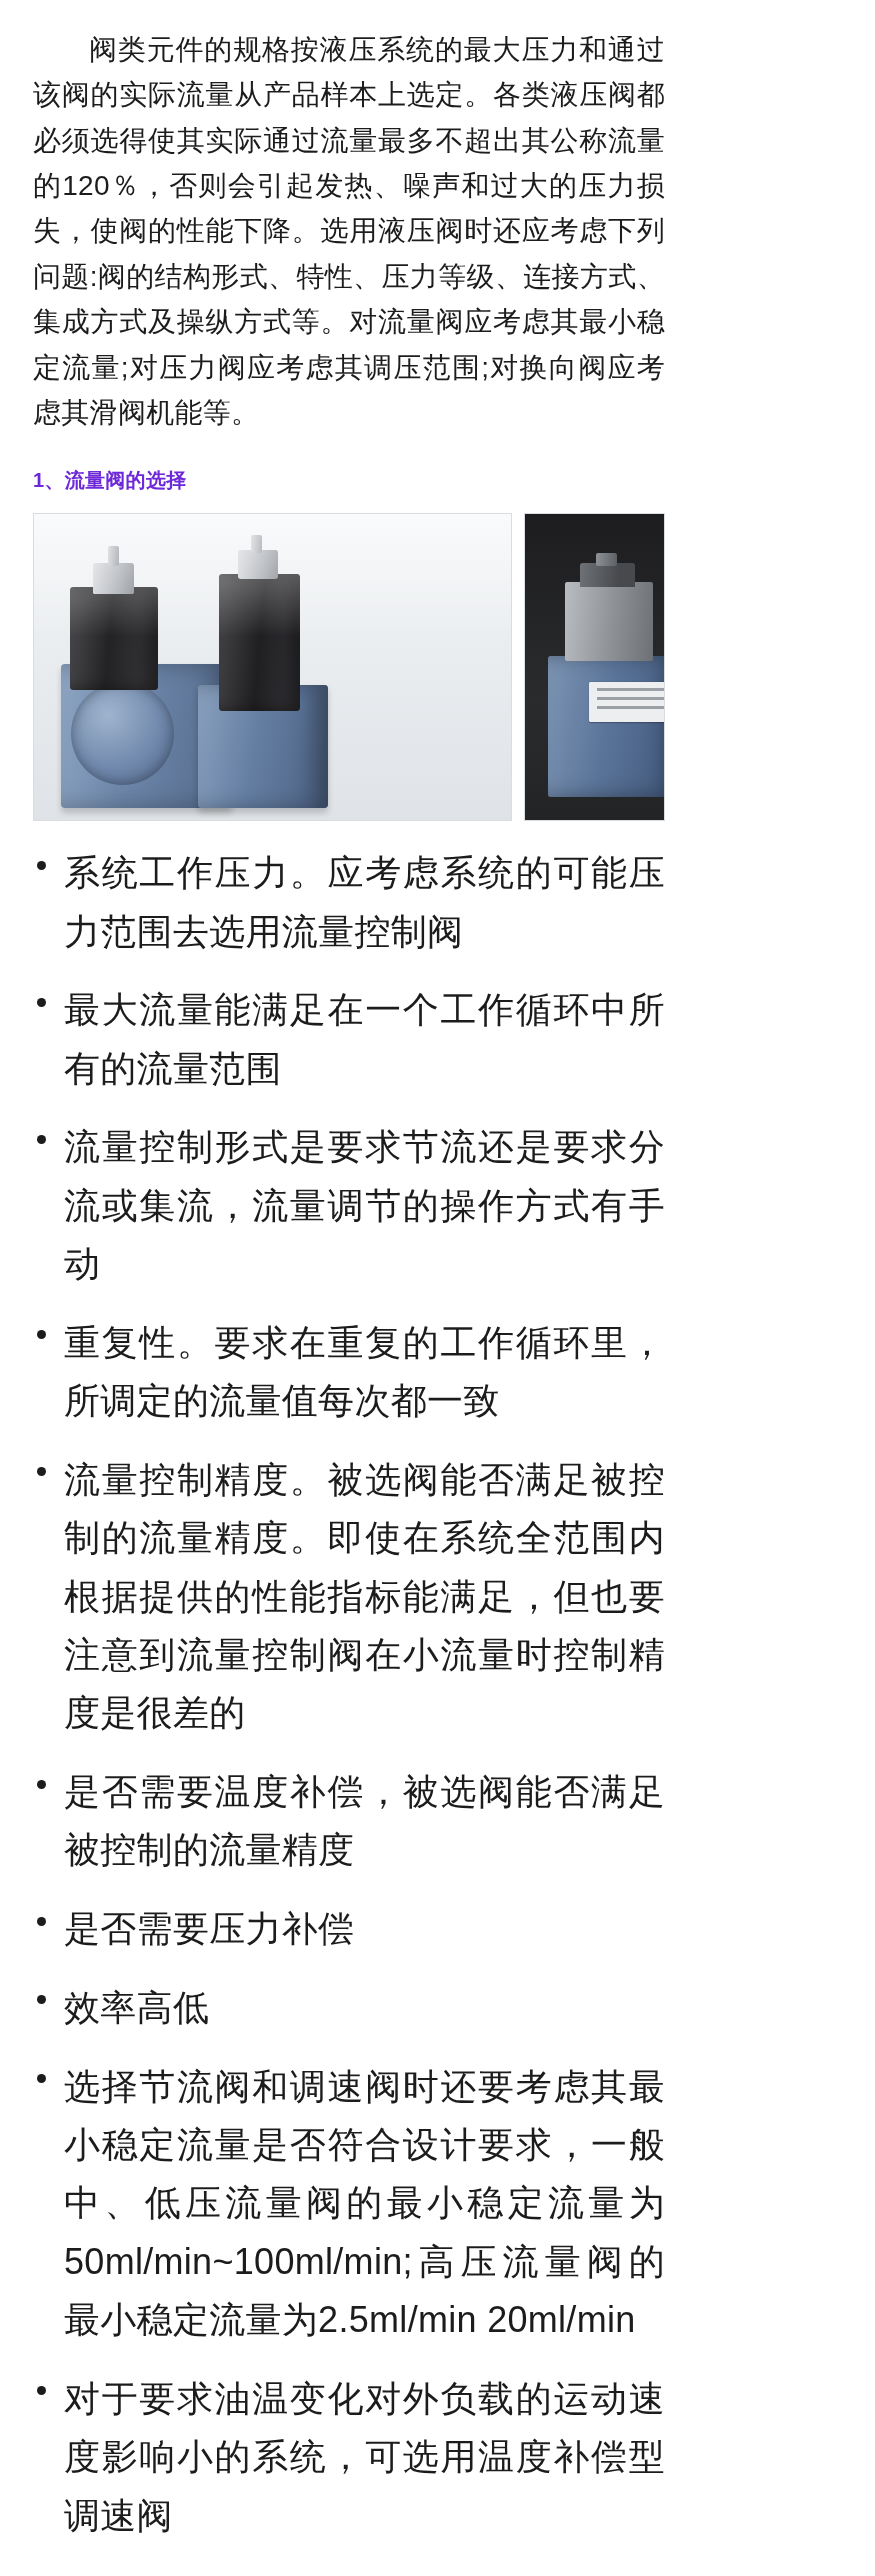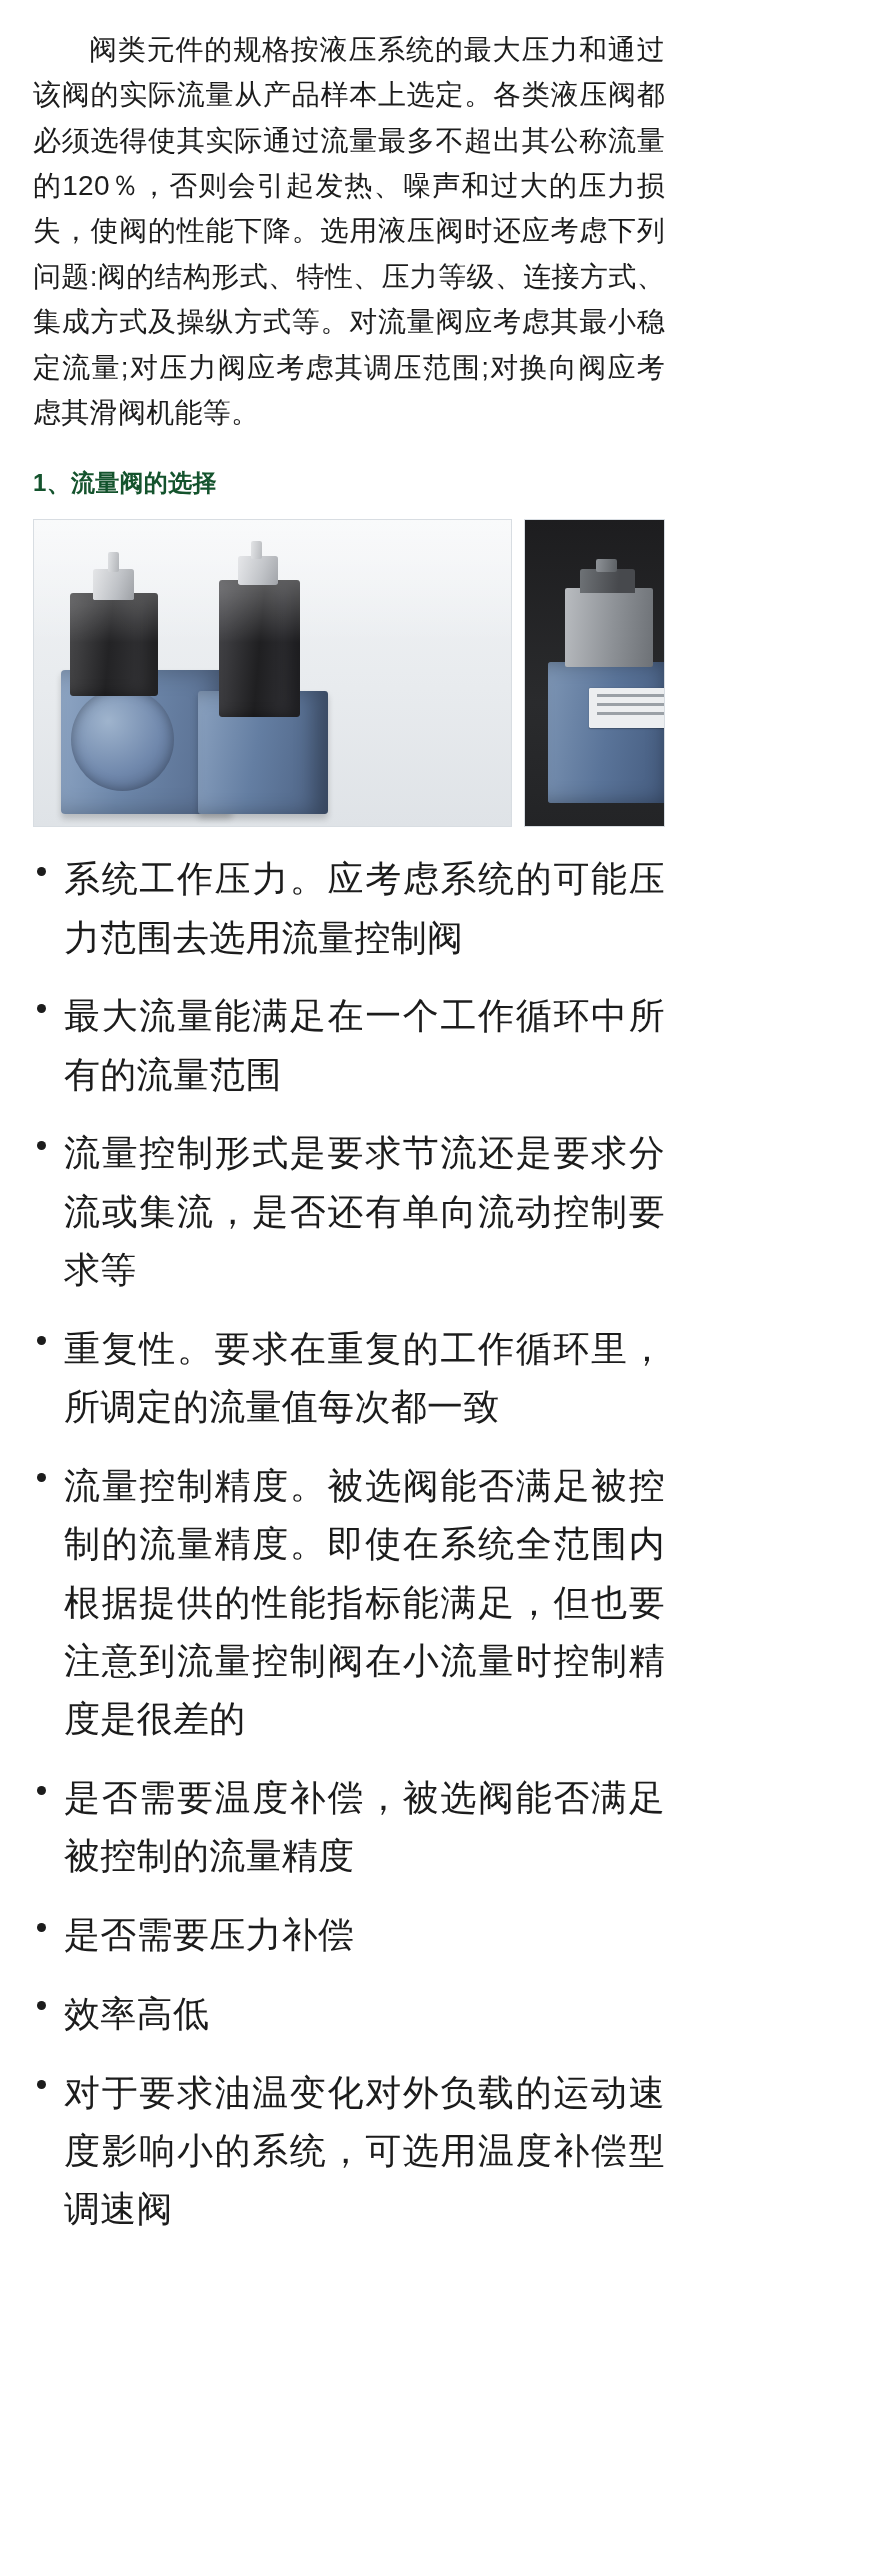--- a/index.html
+++ b/index.html
@@ -22,25 +22,25 @@
   .intro {
     font-size: 28px;
     line-height: 1.62;
     text-indent: 2em;
     letter-spacing: 0.3px;
     margin: 0 0 30px 0;
     text-align: justify;
     color: #1c1c1c;
   }
   .section-title {
-    font-size: 24px;
+    font-size: 20px;
     font-weight: bold;
     line-height: 1.5;
     margin: 5.5px 0 18px 0;
-    color: #14532d;
+    color: #6d28d9;
     letter-spacing: 0.3px;
   }
   .figure-row {
     display: flex;
     gap: 12.3px;
     align-items: stretch;
     margin: 0 0 23px 0;
   }
   .photo {
     position: relative;
@@ -267,23 +267,24 @@
       <div class="valve-c-top"></div>
       <div class="valve-c-cap"></div>
       <div class="valve-c-bolt"></div>
     </div>
 
   </div>
 
   <ul class="bullets">
     <li>系统工作压力。应考虑系统的可能压力范围去选用流量控制阀</li>
     <li>最大流量能满足在一个工作循环中所有的流量范围</li>
-    <li>流量控制形式是要求节流还是要求分流或集流，是否还有单向流动控制要求等</li>
+    <li>流量控制形式是要求节流还是要求分流或集流，流量调节的操作方式有手动</li>
     <li>重复性。要求在重复的工作循环里，所调定的流量值每次都一致</li>
     <li>流量控制精度。被选阀能否满足被控制的流量精度。即使在系统全范围内根据提供的性能指标能满足，但也要注意到流量控制阀在小流量时控制精度是很差的</li>
     <li>是否需要温度补偿，被选阀能否满足被控制的流量精度</li>
     <li>是否需要压力补偿</li>
     <li>效率高低</li>
+    <li>选择节流阀和调速阀时还要考虑其最小稳定流量是否符合设计要求，一般中、低压流量阀的最小稳定流量为50ml/min~100ml/min;高压流量阀的最小稳定流量为2.5ml/min 20ml/min</li>
     <li>对于要求油温变化对外负载的运动速度影响小的系统，可选用温度补偿型调速阀</li>
   </ul>
 
 </div>
 
 
 </body></html>

